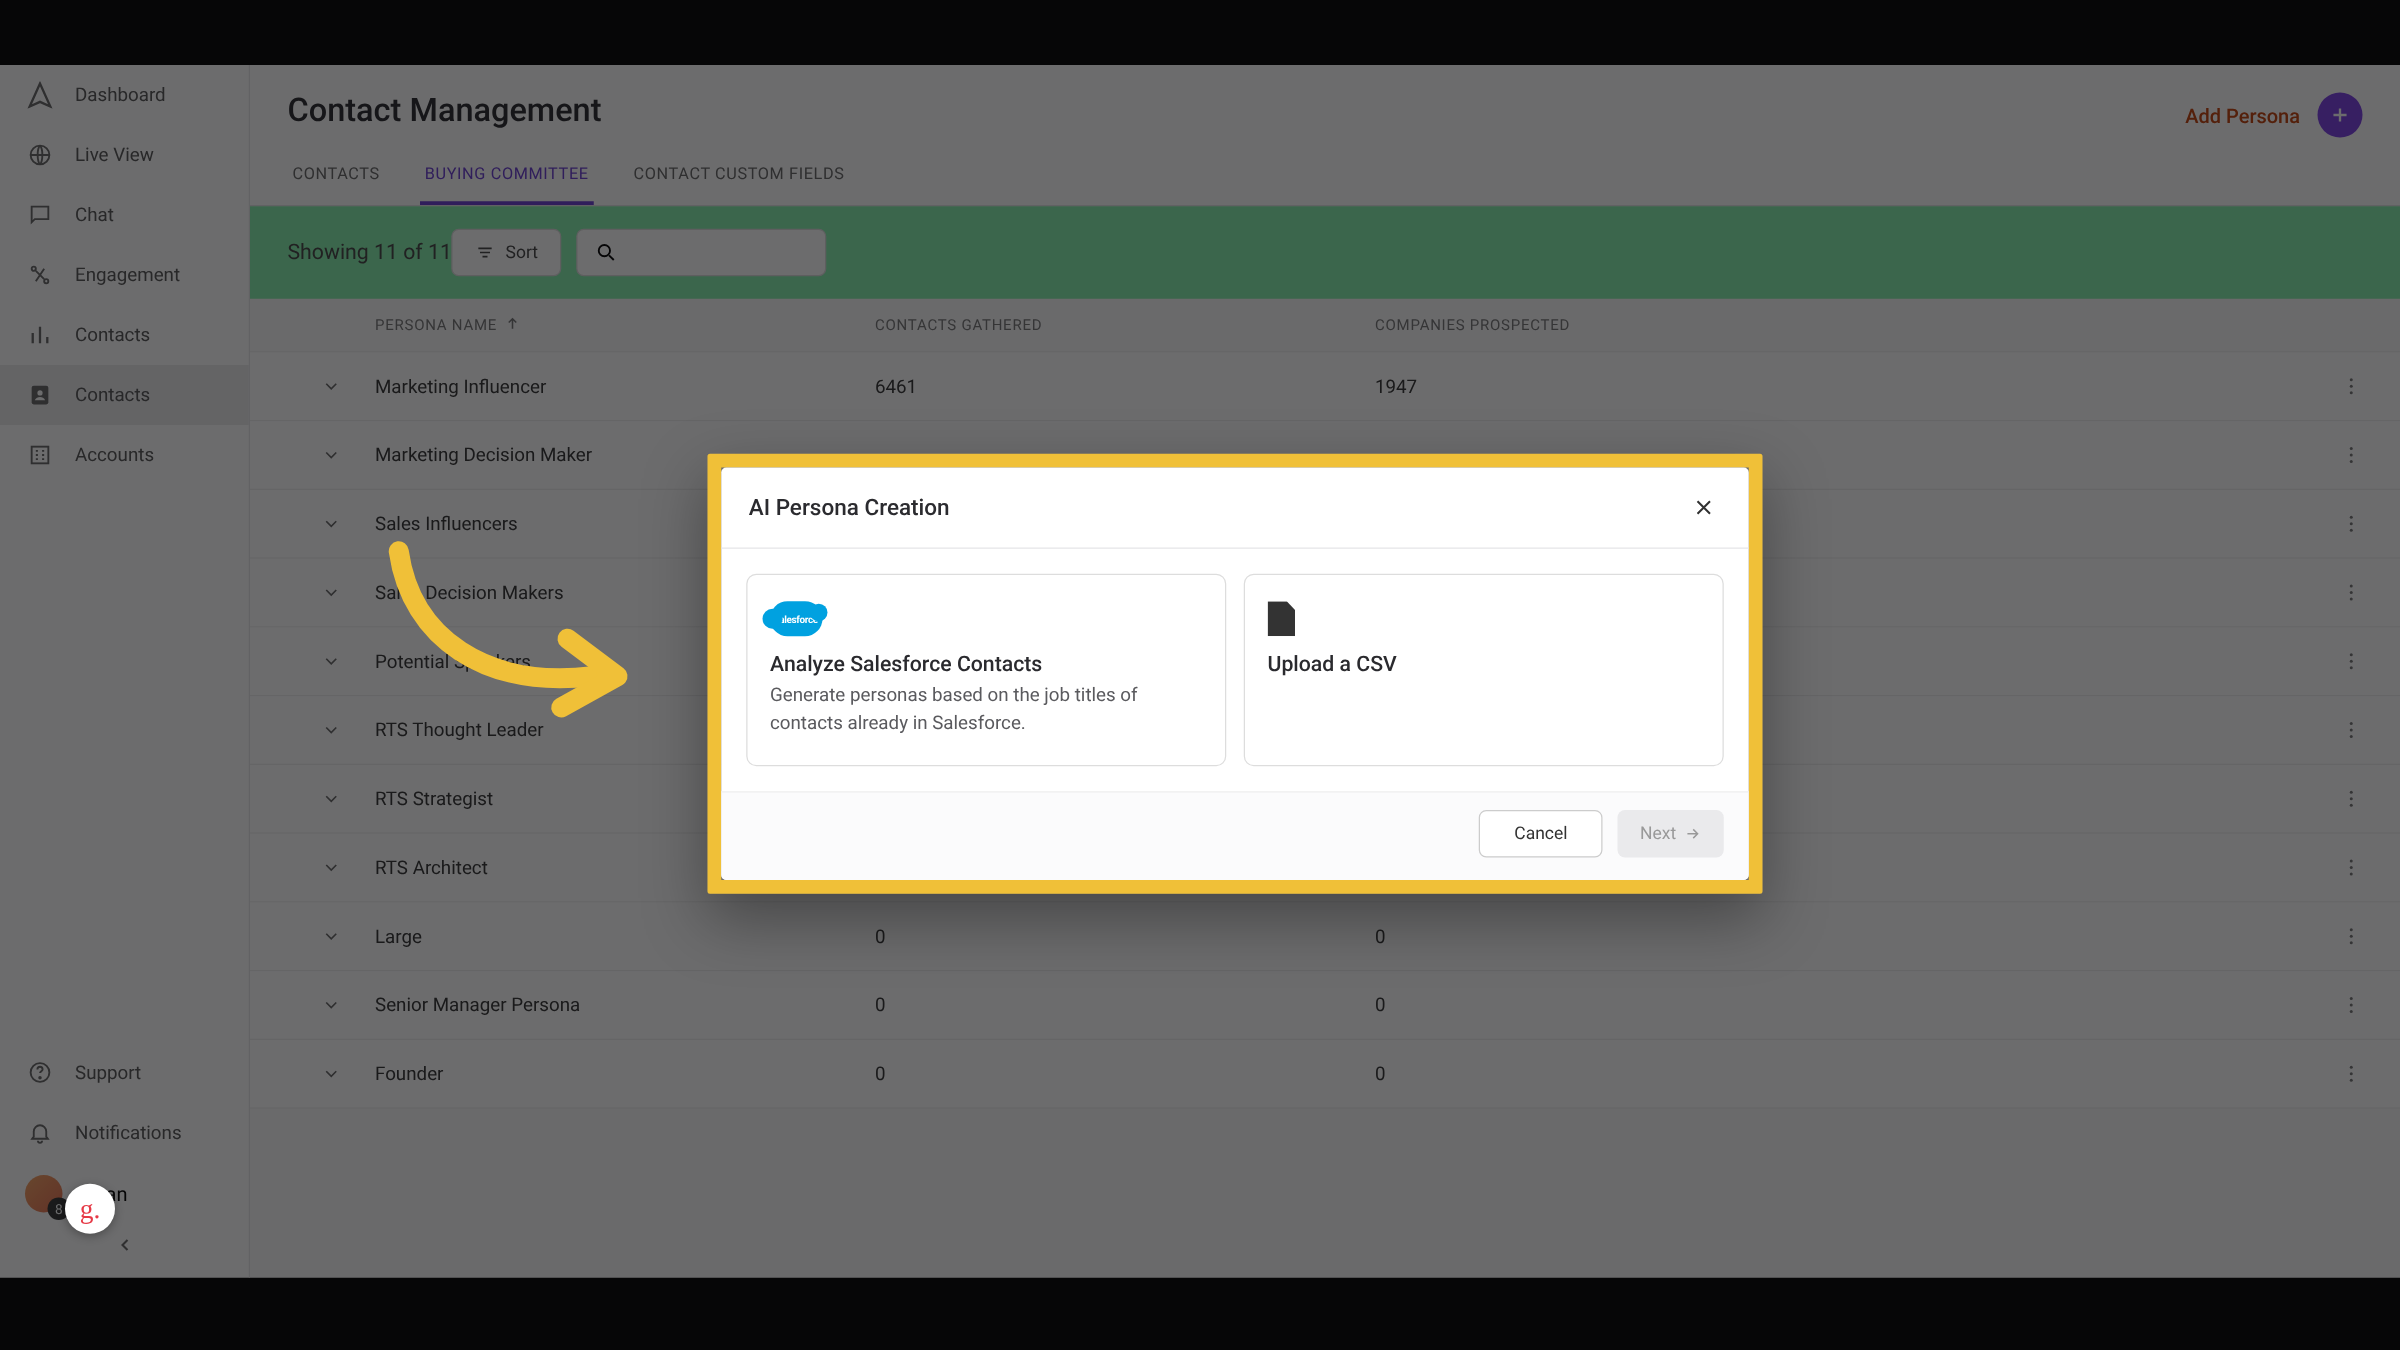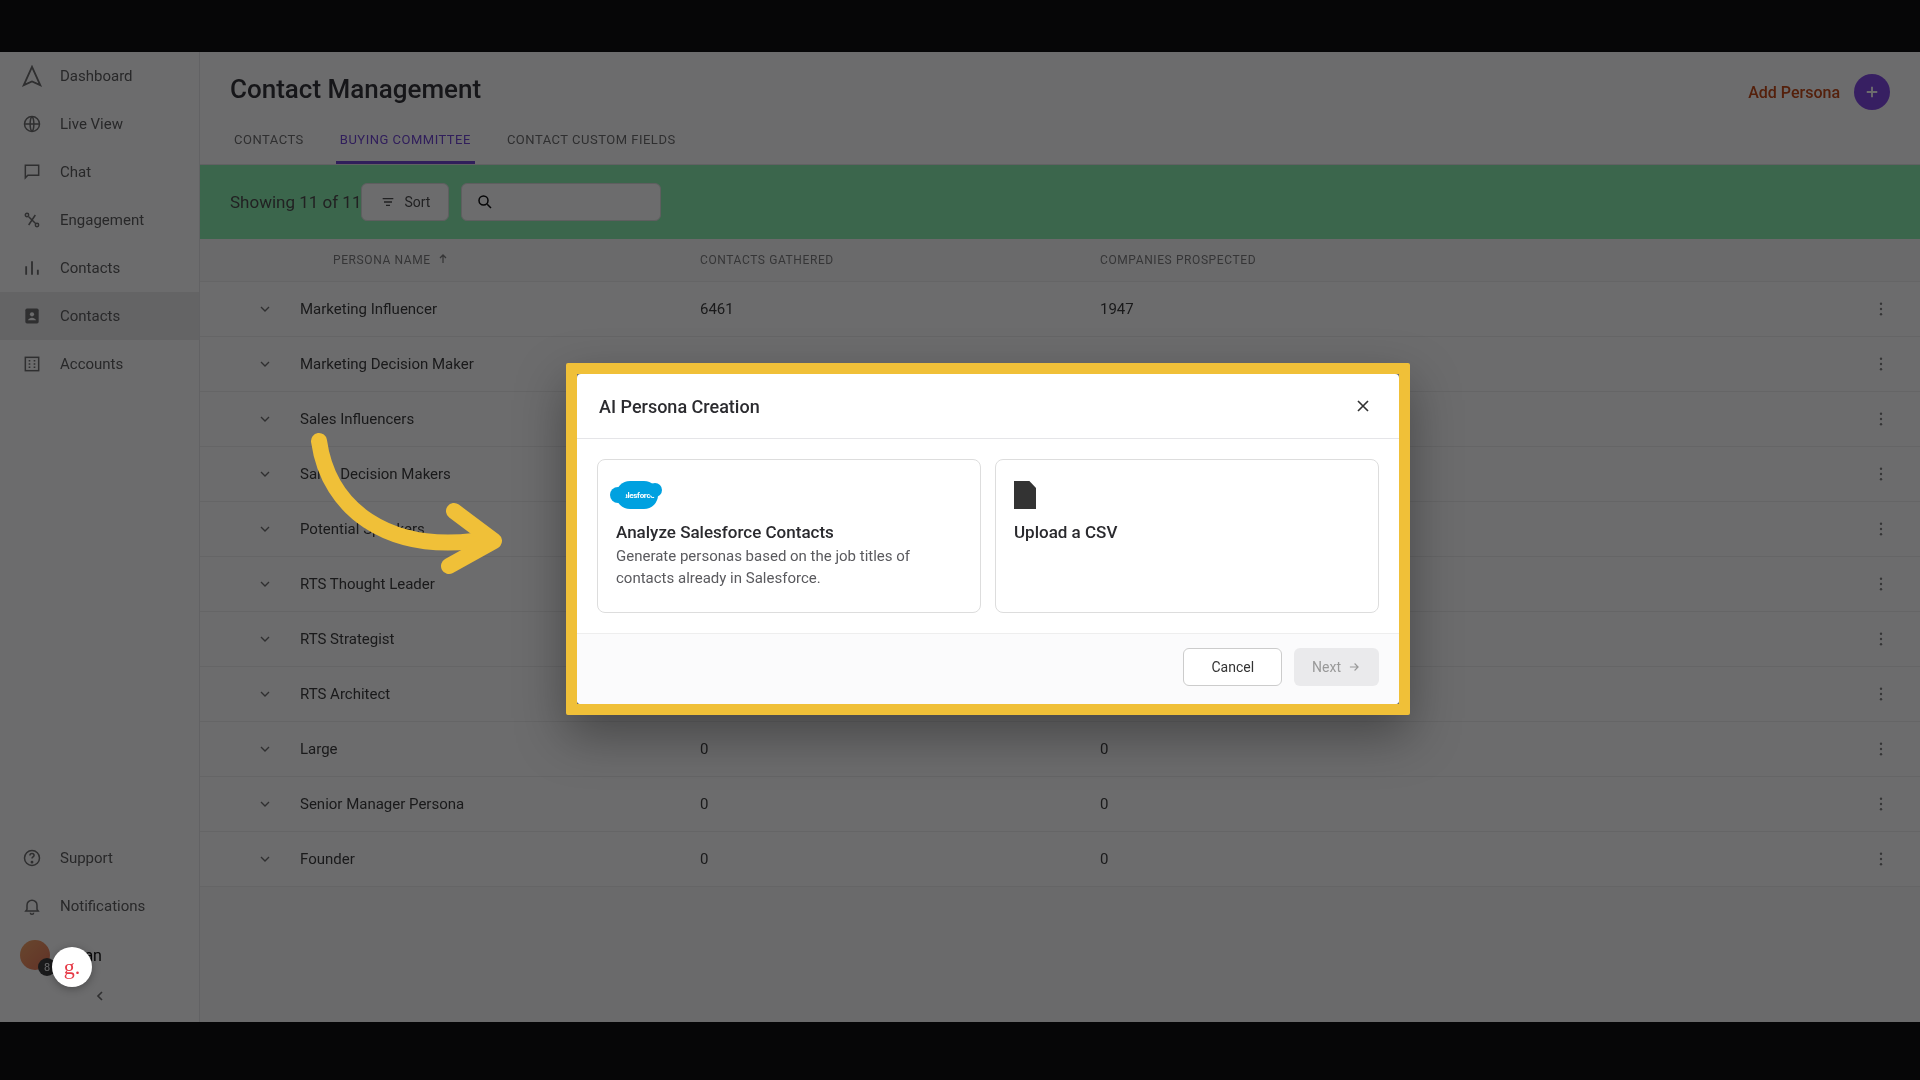--- a/index.html
+++ b/index.html
@@ -29,21 +29,21 @@
 .tab.active { color: #6a3dd1; border-bottom-color: #6a3dd1; }
 
 .toolbar { display: flex; align-items: center; padding: 18px 30px; background: #86efac; }
 .showing { font-size: 17px; color: #444; }
 .toolbar-right { display: flex; gap: 12px; }
 .sort-btn { display: flex; align-items: center; gap: 8px; padding: 9px 18px; border: 1px solid #ddd; border-radius: 6px; background: #fff; font-size: 14px; color: #444; cursor: pointer; }
 .search-box { display: flex; align-items: center; padding: 9px 14px; border: 1px solid #ddd; border-radius: 6px; background: #fff; width: 200px; }
 
 .table-container { flex: 1; overflow: hidden; padding: 0 0; }
 .table-head { display: grid; grid-template-columns: 70px 400px 400px 1fr 60px; padding: 14px 30px; font-size: 12px; letter-spacing: 0.6px; color: #777; border-bottom: 1px solid #eee; }
-.table-head .col-name { display: flex; align-items: flex-start; gap: 6px; margin-left: 33px; }
+.table-head .col-name { display: flex; align-items: flex-start; gap: 6px; }
 .table-row { display: grid; grid-template-columns: 70px 400px 400px 1fr 60px; padding: 18px 30px; font-size: 15px; color: #333; border-bottom: 1px solid #eee; align-items: center; background: #fff; }
 .expand-cell { color: #666; display: flex; justify-content: center; cursor: pointer; }
 .more-cell { display: flex; justify-content: flex-end; color: #777; cursor: pointer; }
 
 .overlay { position: absolute; inset: 0; background: rgba(10,10,12,0.6); }
 .modal-wrap { position: absolute; left: 566px; top: 363px; width: 844px; }
 .highlight-border { border: 11px solid #f0c038; border-radius: 2px; box-shadow: 0 20px 50px rgba(0,0,0,0.35); }
 .modal { background: #fff; border-radius: 4px; overflow: hidden; }
 .modal-header { display: flex; justify-content: space-between; align-items: center; padding: 18px 22px; border-bottom: 1px solid #e5e5e8; }
 .modal-title { font-size: 18px; font-weight: 500; color: #2b2b2f; }

